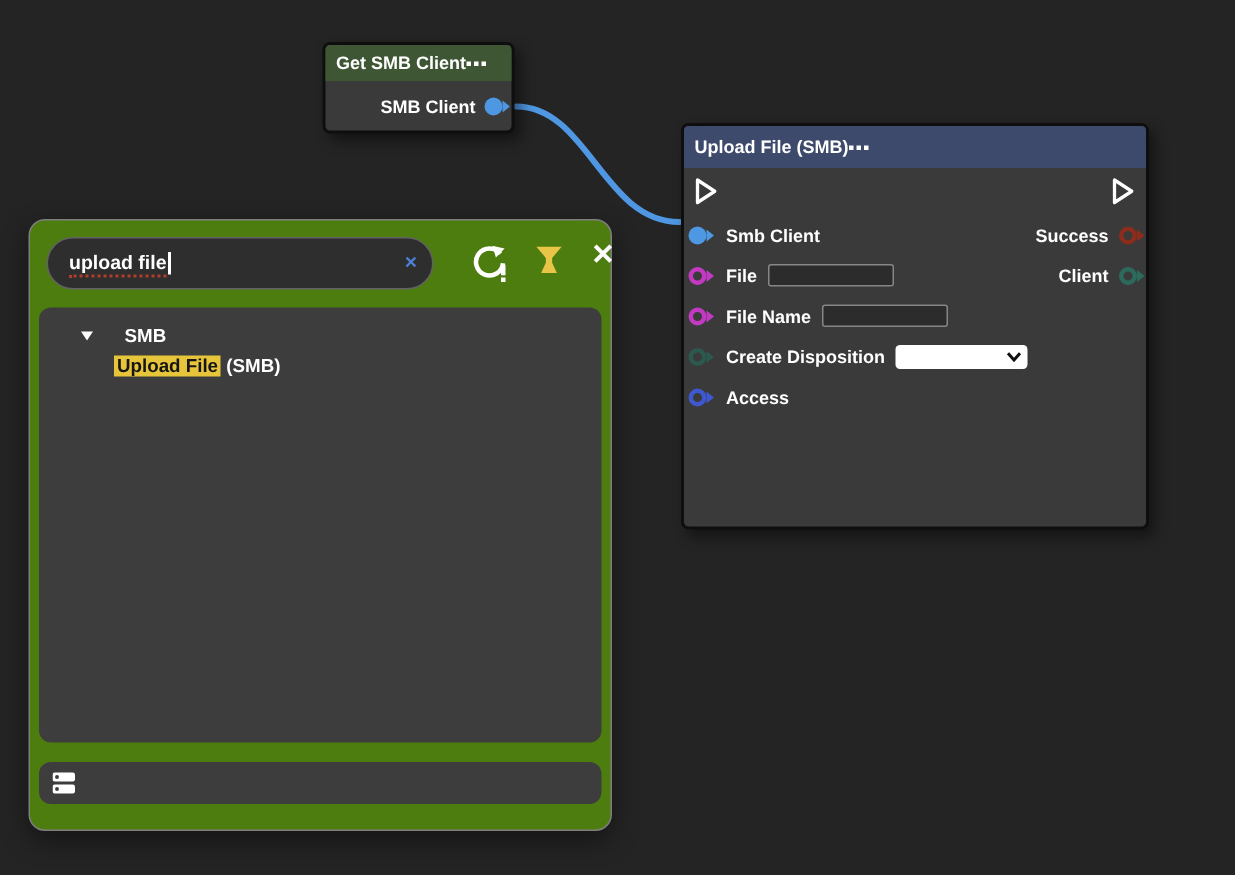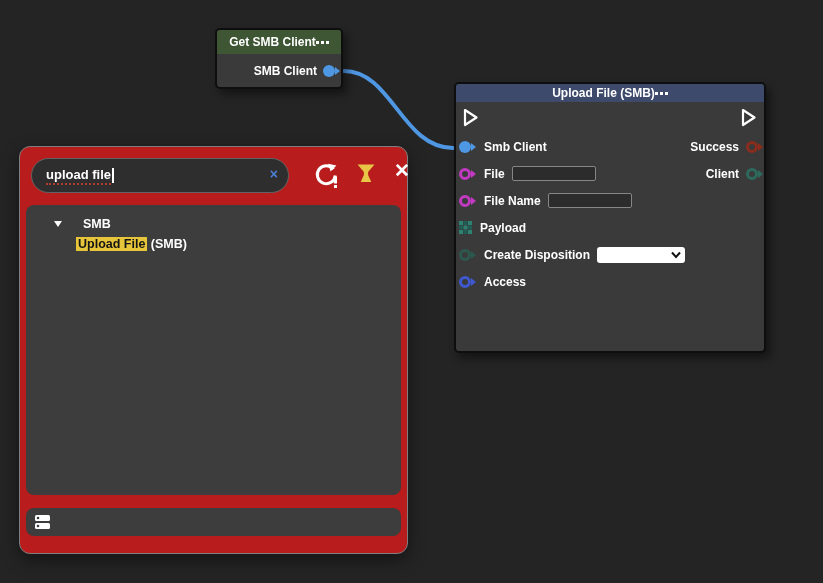--- a/index.html
+++ b/index.html
@@ -15,40 +15,40 @@
 
   
   .node {
     position:absolute; z-index:2;
     background:#3a3a3a;
     border:2px solid #0e0e0e;
     border-radius:5px;
     box-shadow:4px 5px 9px rgba(0,0,0,.45);
   }
   .node-header {
-    display:flex; align-items:center; justify-content:center;
+    display:flex; align-items:center; justify-content:flex-start;
     padding:0 7px;
     color:#fff; font-size:12px; font-weight:bold;
     border-radius:3px 3px 0 0;
   }
   .menu-dots { display:flex; gap:2px; cursor:pointer; padding:2px 0; }
   .menu-dots i { width:3px; height:3px; background:#fff; display:block; }
 
   
   #get-node { left:215px; top:28px; width:128px; height:61px; }
   #get-node .node-header { height:24px; background:#3e5633; }
   #get-node .node-body {
     height:33px; display:flex; align-items:center; justify-content:flex-end;
     padding-right:1px; gap:6px;
     color:#fff; font-size:12px; font-weight:bold;
   }
 
   
   #upload-node { left:454px; top:82px; width:312px; height:271px; }
-  #upload-node .node-header { height:18px; background:#3d4a6b; }
+  #upload-node .node-header { height:28px; background:#3d4a6b; }
   .flow-row { display:flex; justify-content:space-between; align-items:center; height:31px; padding:0 7px; }
   .flow-port { display:flex; cursor:pointer; }
 
   .node-row { display:flex; align-items:center; height:27px; padding-left:3px; position:relative; }
   .row-label { color:#fff; font-size:12px; font-weight:bold; margin-left:8px; white-space:nowrap; }
   .row-field {
     margin-left:7px; width:84px; height:15px;
     background:#2c2c2c; border:1px solid #868686; border-radius:2px;
     color:#fff; font-size:11px; font-weight:bold; padding:0 4px;
     font-family:"Liberation Sans", sans-serif;
@@ -71,21 +71,21 @@
   .c-magenta{ border-color:#c23ac2; } .a-magenta{ border-left-color:#c23ac2; }
   .c-red    { border-color:#8c2c1c; } .a-red    { border-left-color:#8c2c1c; }
   .c-teal   { border-color:#2d6a5e; } .a-teal   { border-left-color:#2d6a5e; }
   .c-access { border-color:#3f58cf; } .a-access { border-left-color:#3f58cf; }
   .c-dteal  { border-color:#2c584e; } .a-dteal  { border-left-color:#2c584e; }
   .c-green  { border-color:#3eb876; } .a-green  { border-left-color:#3eb876; }
 
   
   #panel {
     position:absolute; left:19px; top:146px; width:389px; height:408px; z-index:3;
-    background:#b91c1c; border:1px solid #7e7e7e; border-radius:11px;
+    background:#4d7c0f; border:1px solid #7e7e7e; border-radius:11px;
     box-shadow:0 6px 18px rgba(0,0,0,.45);
   }
   .search-box {
     position:absolute; left:11px; top:11px; width:258px; height:35px;
     background:#2e2e2e; border:1px solid #636363; border-radius:18px;
     display:flex; align-items:center; padding:0 26px 0 14px; cursor:text;
   }
   .search-text {
     color:#fff; font-size:13px; font-weight:bold;
     border-bottom:2px dotted #b33d2c; padding-bottom:1px;
@@ -197,36 +197,20 @@
 
   <div class="node-row">
     <span class="port">
       <i class="p-circle ring c-magenta"></i>
         <i class="p-arrow a-magenta"></i>
     </span>
     <span class="row-label">File Name</span>
     <input class="row-field" value="" style="">
   </div>
 
-  <div class="node-row">
-    <span class="port">
-      <svg width="13" height="13">
-        <rect x="0" y="0" width="4" height="4" fill="#2e8070"></rect>
-          <rect x="4.5" y="0" width="4" height="4" fill="#1f5d52"></rect>
-          <rect x="9" y="0" width="4" height="4" fill="#2e8070"></rect>
-        <rect x="0" y="4.5" width="4" height="4" fill="#1f5d52"></rect>
-          <rect x="4.5" y="4.5" width="4" height="4" fill="#2e8070"></rect>
-          <rect x="9" y="4.5" width="4" height="4" fill="#1f5d52"></rect>
-        <rect x="0" y="9" width="4" height="4" fill="#2e8070"></rect>
-          <rect x="4.5" y="9" width="4" height="4" fill="#1f5d52"></rect>
-          <rect x="9" y="9" width="4" height="4" fill="#2e8070"></rect>
-      </svg>
-    </span>
-    <span class="row-label">Payload</span>
-  </div>
 
   <div class="node-row">
     <span class="port">
       <i class="p-circle ring c-dteal"></i>
         <i class="p-arrow a-dteal"></i>
     </span>
     <span class="row-label">Create Disposition</span>
     <span class="row-select">
       <svg width="10" height="8">
         <polyline points="1,1.5 5,6 9,1.5" fill="none" stroke="#111" stroke-width="2"></polyline>

